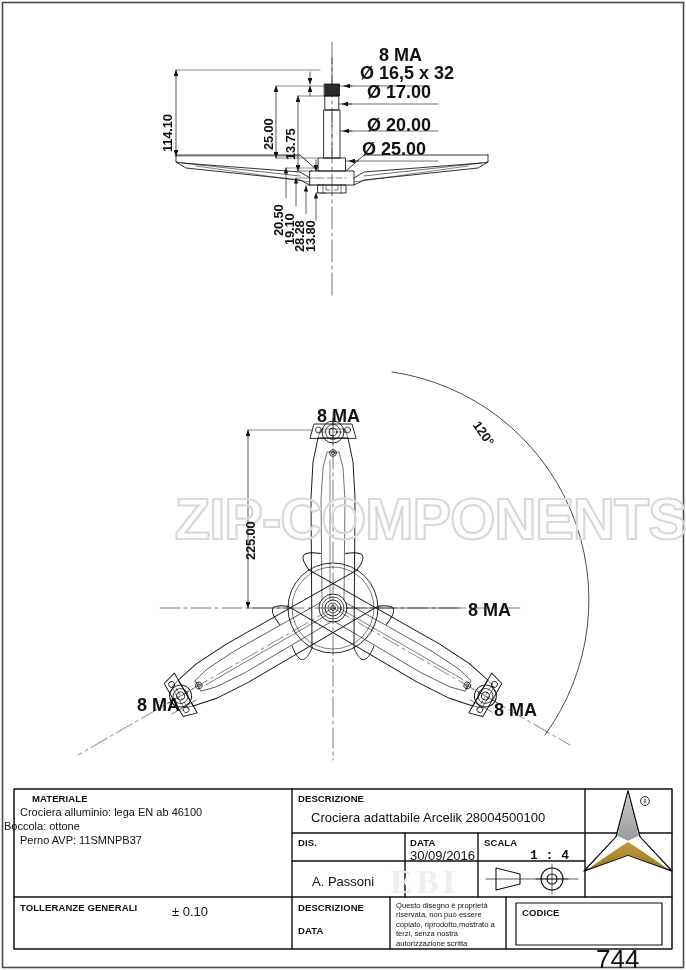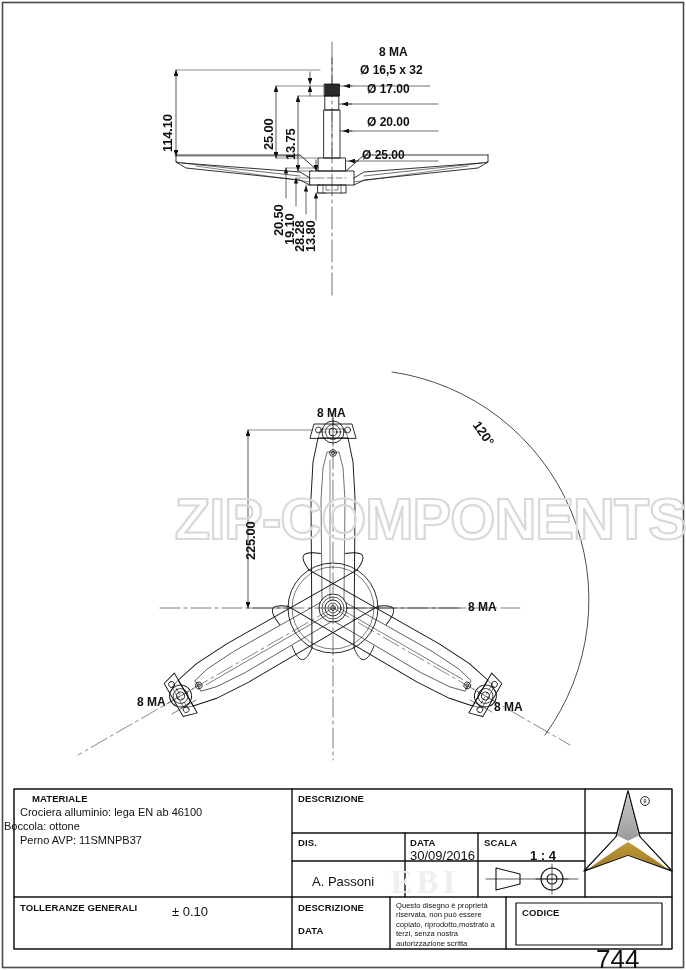--- a/index.html
+++ b/index.html
@@ -7,21 +7,21 @@
     width:686px;height:970px;position:relative;overflow:hidden;
     font-family:"Liberation Sans", sans-serif;
     color:#111;
   }
   #sheet{position:absolute;left:0;top:0;width:686px;height:970px;}
   #sheet > svg{position:absolute;left:0;top:0;}
 
   .lbl{position:absolute;font-family:"Liberation Sans",sans-serif;color:#111;white-space:nowrap;}
   .dim{font-size:13px;font-weight:bold;letter-spacing:-0.2px;}
   .dimv{transform-origin:0 0;}
-  .ma{font-size:12px;font-weight:bold;}
+  .ma{font-size:18px;font-weight:bold;}
   .tb-h{font-size:9.5px;font-weight:bold;letter-spacing:0.1px;}
   .tb-b{font-size:11px;}
   .tb-big{font-size:13px;}
   .tb-small{font-size:7.6px;line-height:9.4px;}
   .code-num{font-size:26px;}
   .scale-val{font-size:13px;font-weight:bold;}
 
   #watermark{
     position:absolute;left:0;top:484px;width:686px;height:70px;
     font-family:"Liberation Sans",sans-serif;
@@ -295,21 +295,21 @@
   <div class="lbl dim dimv" style="left:303px;top:252px;transform:rotate(-90deg);">13.80</div>
 
   <div class="lbl ma" style="left:379px;top:45px;">8 MA</div>
 
   <div class="lbl ma" style="left:360px;top:63px;">Ø 16,5 x 32</div>
 
   <div class="lbl ma" style="left:367px;top:82px;">Ø 17.00</div>
 
   <div class="lbl ma" style="left:367px;top:115px;">Ø 20.00</div>
 
-  <div class="lbl ma" style="left:362px;top:148px;text-align:center;">Ø 25.00</div>
+  <div class="lbl ma" style="left:362px;top:139px;text-align:center;">Ø 25.00</div>
 
   <div class="lbl dim dimv" style="left:243px;top:560px;transform:rotate(-90deg);">225.00</div>
 
   <div class="deg120" style="left:482px;top:418px;">120°</div>
 
   <div class="lbl ma" style="left:317px;top:406px;">8 MA</div>
 
   <div class="lbl ma" style="left:468px;top:600px;">8 MA</div>
 
   <div class="lbl ma" style="left:137px;top:695px;">8 MA</div>
@@ -318,29 +318,30 @@
 
   <div class="lbl tb-h" style="left:20px;top:793px;padding-left:12px;">MATERIALE</div>
   <div class="lbl tb-b" style="left:20px;top:806px;">Crociera alluminio: lega EN ab 46100</div>
   <div class="lbl tb-b" style="left:4px;top:820px;">Boccola: ottone</div>
   <div class="lbl tb-b" style="left:20px;top:834px;">Perno AVP: 11SMNPB37</div>
 
   <div class="lbl tb-h" style="left:20px;top:902px;">TOLLERANZE GENERALI</div>
   <div class="lbl tb-big" style="left:172px;top:904px;">± 0.10</div>
 
   <div class="lbl tb-h" style="left:298px;top:793px;">DESCRIZIONE</div>
+  <div class="lbl tb-big" style="left:311px;top:810px;">Crociera adattabile Arcelik 28004500100</div>
 
   <div class="lbl tb-h" style="left:298px;top:837px;">DIS.</div>
   <div class="lbl tb-big" style="left:312px;top:874px;">A. Passoni</div>
 
   <div class="lbl tb-h" style="left:410px;top:837px;">DATA</div>
   <div class="lbl tb-big" style="left:410px;top:848px;">30/09/2016</div>
 
   <div class="lbl tb-h" style="left:484px;top:837px;">SCALA</div>
-  <div class="lbl scale-val" style="left:530px;top:848px;">1 : 4</div>
+  <div class="lbl scale-val" style="left:530px;top:848px;font-family:Liberation Mono, monospace;">1 : 4</div>
 
   <div class="lbl tb-h" style="left:298px;top:902px;">DESCRIZIONE</div>
   <div class="lbl tb-h" style="left:298px;top:925px;">DATA</div>
 
   <div class="lbl tb-small" style="left:396px;top:901px;width:106px;white-space:normal;">Questo disegno è proprietà riservata, non può essere copiato, riprodotto,mostrato a terzi, senza nostra autorizzazione scritta</div>
 
   <div class="lbl tb-h" style="left:522px;top:907px;">CODICE</div>
   <div class="lbl code-num" style="left:596px;top:916px;margin-top:28px;">744</div>
 
 </div>

